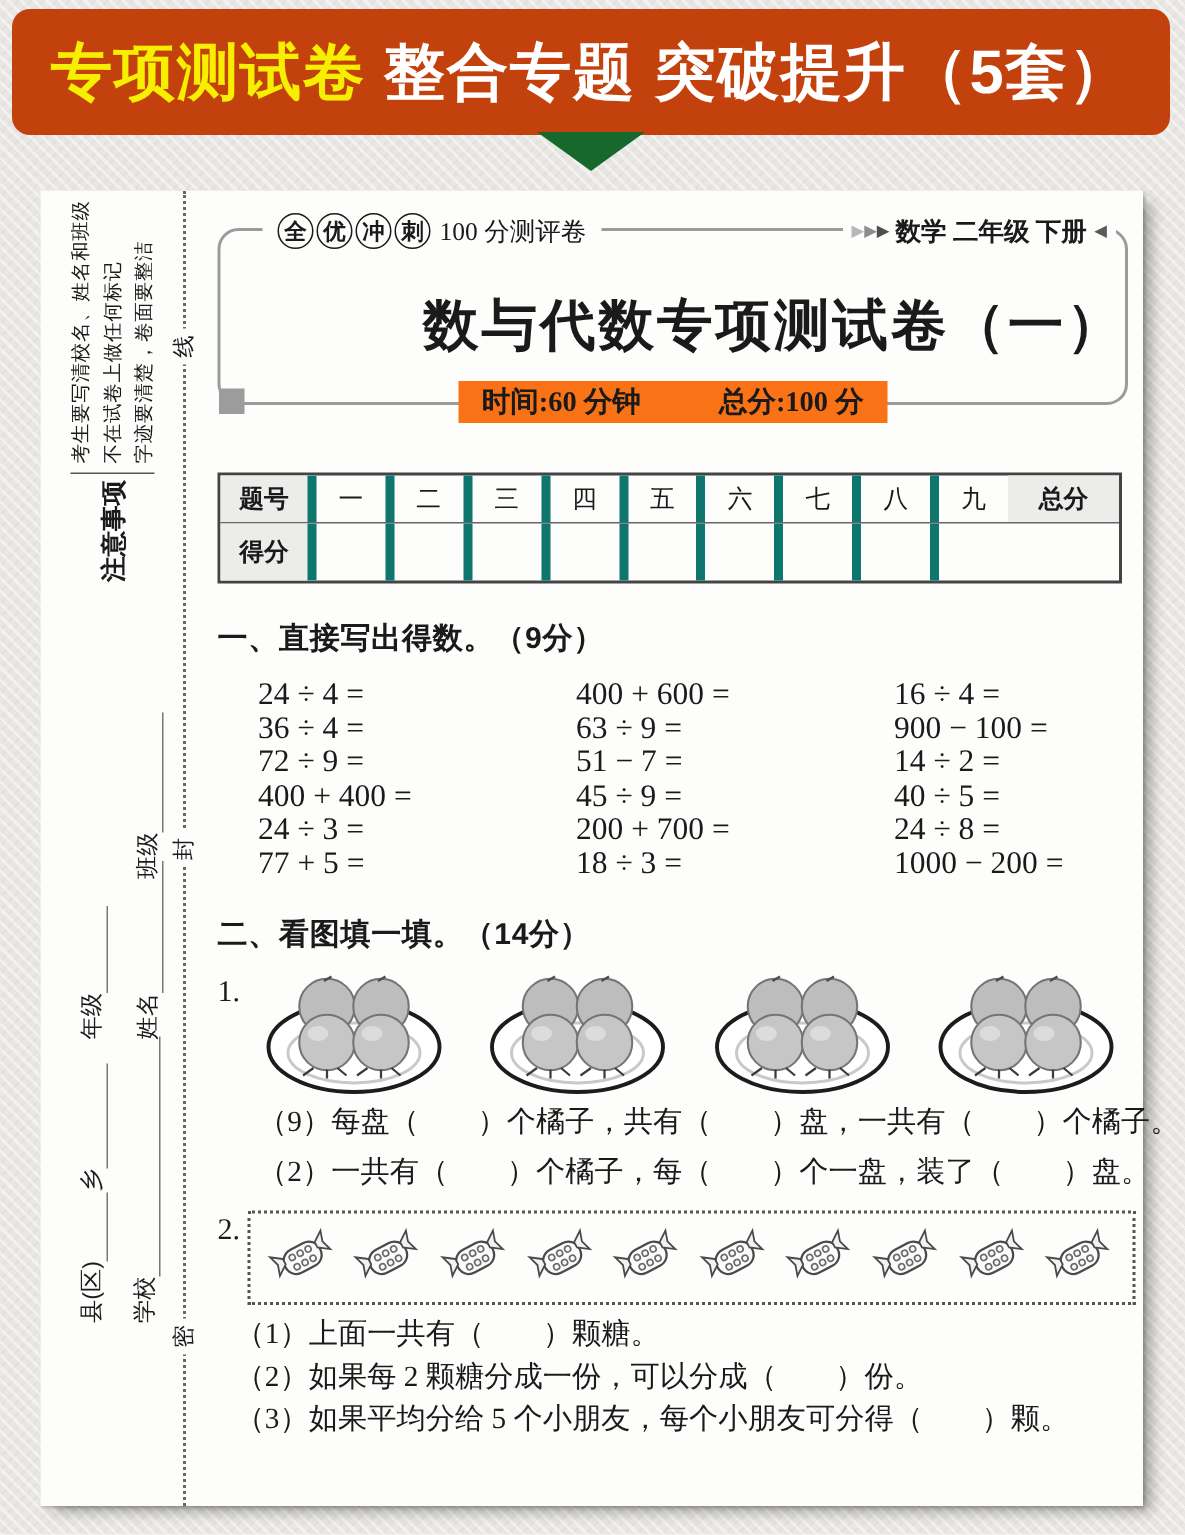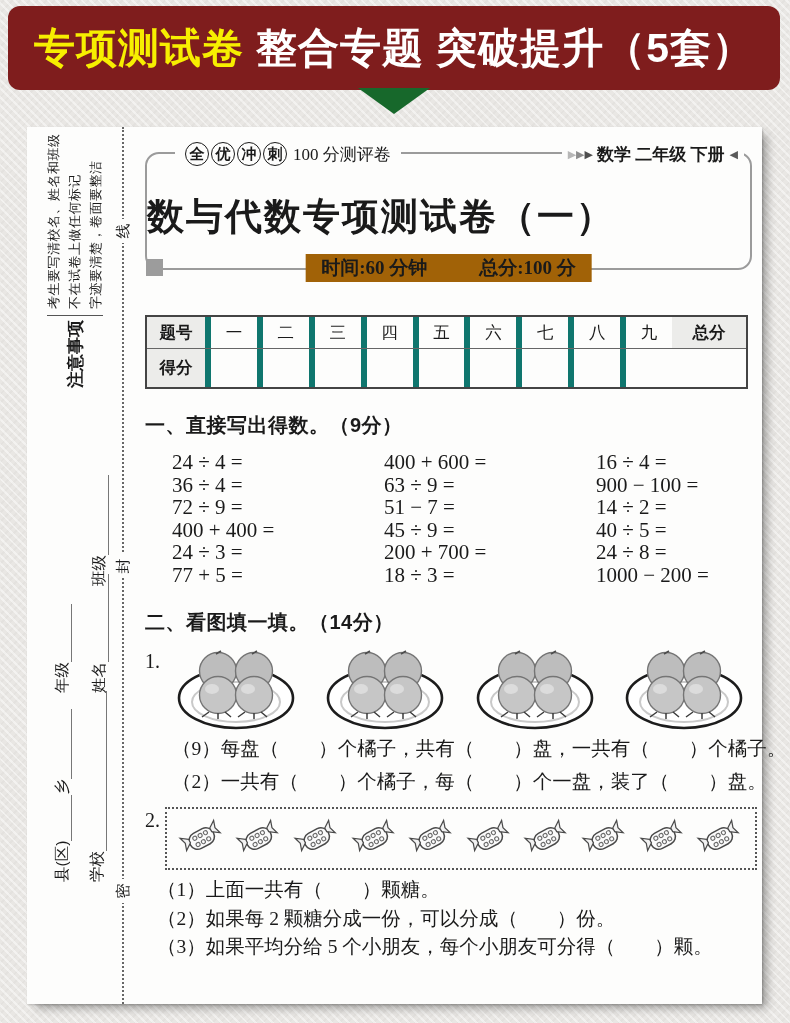--- a/index.html
+++ b/index.html
@@ -9,21 +9,21 @@
     background-color:#e9e7e4;
     background-image:
       repeating-linear-gradient(45deg, rgba(255,255,255,.45) 0 2px, rgba(0,0,0,0) 2px 6px),
       repeating-linear-gradient(-45deg, rgba(0,0,0,.025) 0 2px, rgba(0,0,0,0) 2px 6px);
     font-family:"Liberation Serif","DejaVu Serif",serif;
     color:#1a1a1a;
   }
   
   .banner{
     position:absolute; left:8px; top:6px; width:772px; height:84px;
-    background:#7f1d1d; border-radius:12px;
+    background:#c2410c; border-radius:12px;
     display:flex; align-items:center; justify-content:center;
     font-family:"Liberation Sans","DejaVu Sans",sans-serif;
     font-weight:bold; font-size:41px; letter-spacing:1px; white-space:nowrap;
   }
   .banner .hl{ color:#f7ef00; margin-right:12px; }
   .banner .rest{ color:#ffffff; }
   .banner-pointer{
     position:absolute; left:358px; top:88px; width:0; height:0;
     border-left:36px solid transparent; border-right:36px solid transparent;
     border-top:26px solid #17682b;
@@ -81,26 +81,26 @@
   .badge-suffix{ font-size:17px; margin-left:4px; }
   .hdr-edition{
     position:absolute; top:-12px; right:6px; background:#fdfdfc; padding:0 6px;
     display:flex; align-items:center; white-space:nowrap; height:24px;
     font-size:17px; font-weight:bold;
   }
   .arr{ font-size:11px; line-height:24px; }
   .a1{ color:#b7b7b7; } .a2{ color:#8d8d8d; } .a3{ color:#4e4e4e; margin-right:4px; }
   .a4{ color:#5a5a5a; margin-left:5px; }
   .paper-title{
-    margin-top:38px; text-align:left; font-size:37px; font-weight:bold;
+    margin-top:38px; text-align:right; font-size:37px; font-weight:bold;
     letter-spacing:2px; white-space:nowrap;
   }
   .hdr-bottom{
     position:absolute; bottom:-14px; left:50%; transform:translateX(-50%);
-    background:#a16207; padding:0 16px; white-space:nowrap; height:28px;
+    background:#f97316; padding:0 16px; white-space:nowrap; height:28px;
     font-size:19px; font-weight:bold; display:flex; gap:52px; align-items:center;
   }
   .corner-sq{
     position:absolute; left:-1px; bottom:-8px; width:17px; height:17px; background:#9c9c9c;
   }
   
   .score-table{ margin-top:45px; width:603px; border:2px solid #444; }
   .st-row{ display:flex; height:31px; }
   .st-row + .st-row{ height:39px; border-top:1px solid #666; }
   .st-cell{

